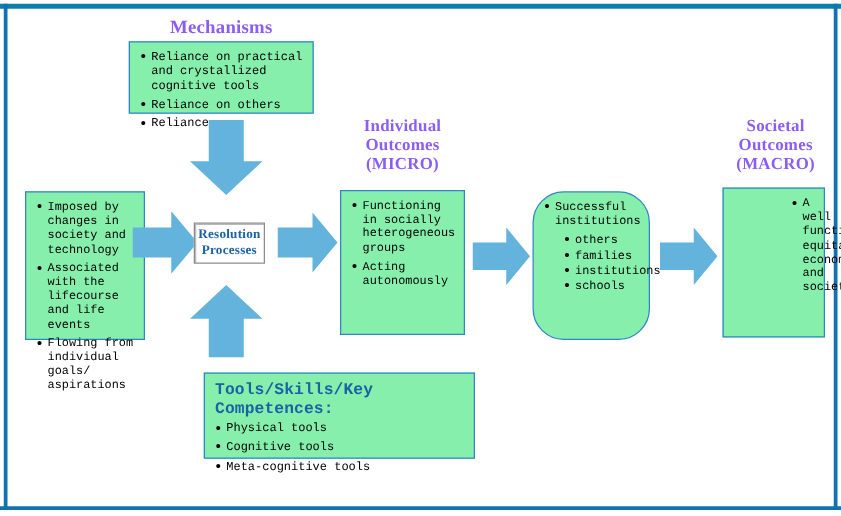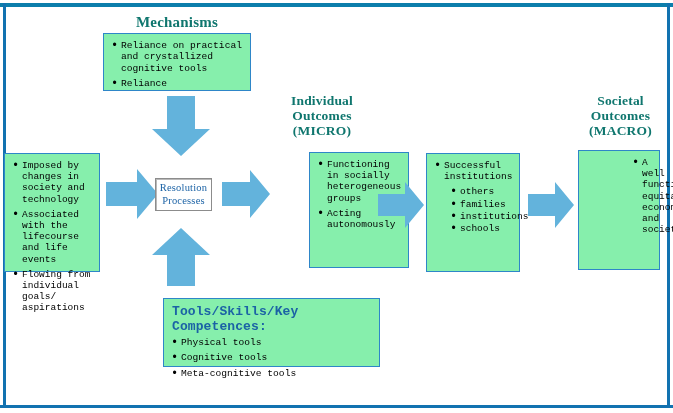--- a/index.html
+++ b/index.html
@@ -11,21 +11,21 @@
   #canvas{position:absolute;inset:0;width:673px;height:413px;}
 
   .rule{position:absolute;left:0;width:673px;background:#0C7EAB;}
   .rule-top{top:3px;height:4px;}
   .rule-bottom{top:405px;height:3px;background:#1272B0;}
   .rule-left{position:absolute;left:3px;top:3px;width:3px;height:405px;background:#1272B0;}
   .rule-right{position:absolute;left:667px;top:3px;width:3px;height:405px;background:#1272B0;}
 
   .heading{
     position:absolute;
-    color:#0f766e;
+    color:#8b5cf6;
     font-weight:bold;
     text-align:center;
     line-height:1.12;
     letter-spacing:0.2px;
     white-space:pre-line;
     font-family:Liberation Serif, serif;
   }
 
   .box{
     position:absolute;
@@ -56,21 +56,21 @@
   
   #resolution-box{
     position:absolute;
     border:1.5px solid #8c8c8c;
     box-shadow:1px 1px 0 #b9b9b9 inset;
     background:#fff;
     box-sizing:border-box;
     display:flex;align-items:center;justify-content:center;
   }
   #resolution-box .rp-text{
-    color:#1B62A5;font-weight:normal;font-size:10.5px;
+    color:#1B62A5;font-weight:bold;font-size:10.5px;
     text-align:center;line-height:1.2;white-space:pre-line;
     letter-spacing:0.2px;
   }
 
   .arrow{position:absolute;}
 
   
   .tools-title{
     color:#1B62A5;font-weight:bold;font-size:13px;
     margin:0 0 3px 2px;letter-spacing:0.1px;
@@ -85,28 +85,29 @@
   <div class="rule rule-bottom"></div>
   <div class="rule-left"></div>
   <div class="rule-right"></div>
 
   <div class="heading" style="left:103px;top:14px;width:148px;font-size:15px;">Mechanisms</div>
 
   <div class="box" style="left:103px;top:33px;width:148px;height:58px;">
     <div class="box-inner" style="font-size:9.6px;">
       <ul>
         <li>Reliance on practical and crystallized cognitive tools</li>
+        <li>Reliance on others</li>
         <li>Reliance</li>
       </ul>
     </div>
   </div>
 
   <div class="heading" style="left:4px;top:130px;width:96px;font-size:14.5px;margin-top:36px;">Demands</div>
 
-  <div class="box" style="left:4px;top:153px;width:96px;height:119px;">
+  <div class="box" style="left:20px;top:153px;width:96px;height:119px;">
     <div class="box-inner" style="font-size:9.5px;">
       <ul>
         <li>Imposed by changes in society and technology</li>
         <li>Associated with the lifecourse and life events</li>
         <li>Flowing from individual goals/ aspirations</li>
       </ul>
     </div>
   </div>
 
   <svg class="arrow" style="left:106px;top:169px;" width="52" height="50" viewBox="0 0 52 50">
@@ -127,35 +128,35 @@
   </div>
 
   <svg class="arrow" style="left:222px;top:170px;" width="48" height="48" viewBox="0 0 48 48">
     <polygon points="0,12 28,12 28,0 48,24 28,48 28,36 0,36" fill="#63B3DC"></polygon>
   </svg>
 
   <div class="heading" style="left:272px;top:93px;width:100px;font-size:13.5px;">Individual
 Outcomes
 (MICRO)</div>
 
-  <div class="box" style="left:272px;top:152px;width:100px;height:116px;margin-left:37px;">
+  <div class="box" style="left:272px;top:152px;width:100px;height:116px;">
     <div class="box-inner" style="font-size:9.5px;">
       <ul>
         <li>Functioning in socially heterogeneous groups</li>
         <li>Acting autonomously</li>
       </ul>
     </div>
   </div>
 
   <svg class="arrow" style="left:378px;top:182px;" width="46" height="46" viewBox="0 0 46 46">
     <polygon points="0,12 27,12 27,0 46,23 27,46 27,34 0,34" fill="#63B3DC"></polygon>
   </svg>
 
 
-  <div class="box" style="left:426px;top:153px;width:94px;height:119px;">
+  <div class="box" style="left:426px;top:153px;width:94px;height:119px;border-radius:25px;">
     <div class="box-inner" style="font-size:9.5px;">
       <ul>
         <li>Successful institutions</li>
         <li class="sub">others</li>
         <li class="sub">families</li>
         <li class="sub">institutions</li>
         <li class="sub">schools</li>
       </ul>
     </div>
   </div>

